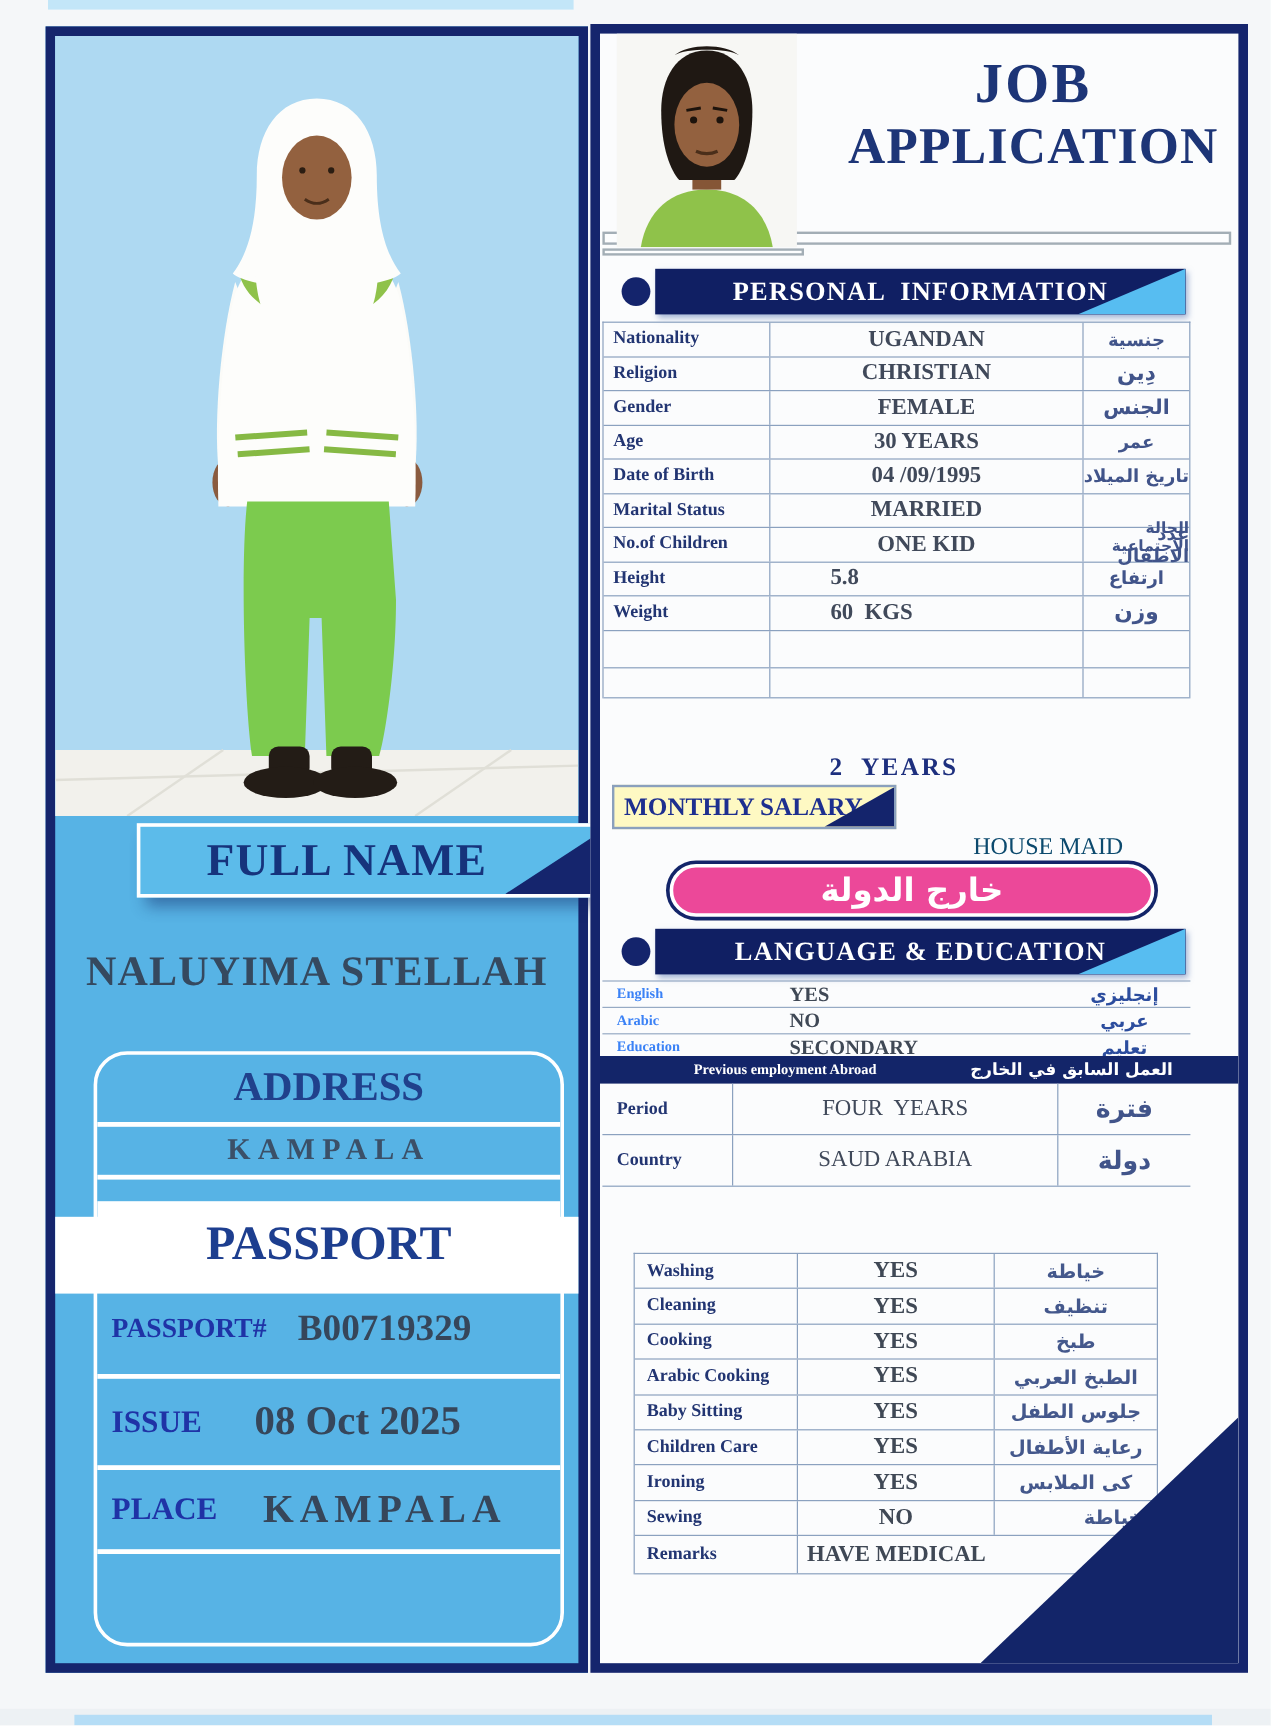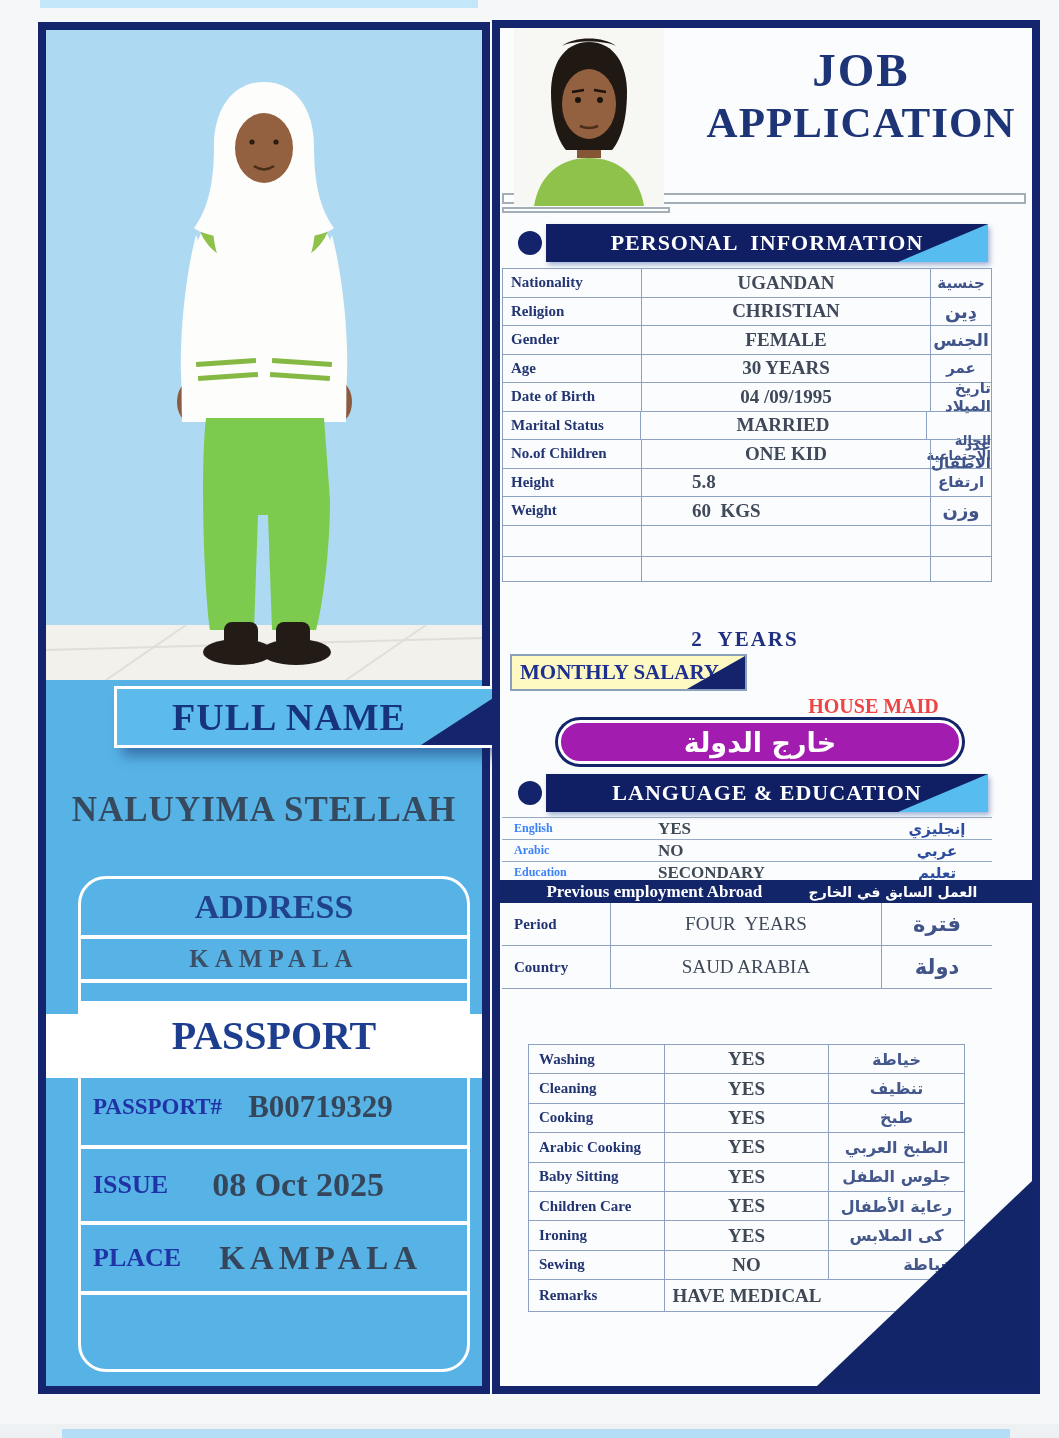--- a/index.html
+++ b/index.html
@@ -54,51 +54,51 @@
   .sec-banner .bar-text{color:#ffffff;font-size:22px;font-weight:bold;letter-spacing:1px;white-space:pre;z-index:1;}
   .sec-banner .bar-tri{position:absolute;right:0;top:0;bottom:0;width:90px;background:#57bdf1;
                        clip-path:polygon(100% 0,100% 100%,0 100%);}
 
   
   .ptable{left:2px;top:240px;width:490px;border:1.4px solid #8ba1bf;border-bottom:none;box-sizing:border-box;}
   .prow{display:flex;align-items:stretch;height:27.5px;border-bottom:1.4px solid #8ba1bf;}
   .prow.e1{height:30px;} .prow.e2{height:24px;}
   .pc-label{width:138px;padding-left:8px;box-sizing:border-box;font-size:15px;font-weight:bold;color:#223572;
             display:flex;align-items:center;}
-  .pc-value{width:290px;border-left:1.4px solid #8ba1bf;border-right:1.4px solid #8ba1bf;box-sizing:border-box;
+  .pc-value{width:262px;border-left:1.4px solid #8ba1bf;border-right:1.4px solid #8ba1bf;box-sizing:border-box;
             display:flex;align-items:center;justify-content:center;font-size:19px;font-weight:bold;color:#40495a;white-space:pre;}
   .pc-ar{flex:1;display:flex;align-items:center;justify-content:center;direction:rtl;
          font-family:"DejaVu Sans",sans-serif;font-size:15px;font-weight:bold;color:#41548a;}
 
   .duration{left:0;top:599px;width:490px;text-align:center;font-size:21px;font-weight:bold;color:#1d2f7e;letter-spacing:2px;white-space:pre;}
   .hdr-box{top:626px;height:37px;background:#fef9c3;border:2px solid #8aa0bd;box-sizing:border-box;
            display:flex;align-items:center;}
   .hdr-box .tri{position:absolute;right:0;top:0;bottom:0;width:58px;background:#14246c;
                 clip-path:polygon(100% 0,100% 100%,0 100%);}
   .box-salary{left:10px;width:237px;}
   .box-salary .txt{font-size:21px;font-weight:bold;color:#1d2f8f;padding-left:8px;}
   .box-position{left:257px;width:233px;justify-content:center;}
   .box-position .txt{font-size:20px;font-weight:bold;color:#1d2f8f;padding-right:40px;}
-  .house-maid{left:257px;top:667px;width:233px;text-align:center;font-size:20px;font-weight:bold;color:#ef4444;}
-  .pill{left:58px;top:692px;width:404px;height:44px;background:#a21caf;border:3px solid #ffffff;
+  .house-maid{left:257px;top:667px;width:233px;text-align:center;font-size:20px;font-weight:normal;color:#0c4a6e;}
+  .pill{left:58px;top:692px;width:404px;height:44px;background:#ec4899;border:3px solid #ffffff;
         box-shadow:0 0 0 3px #132569;border-radius:24px;box-sizing:border-box;display:flex;
         align-items:center;justify-content:center;}
   .pill .txt{color:#ffffff;direction:rtl;font-family:"DejaVu Sans",sans-serif;font-size:27px;font-weight:bold;}
 
   
   .ltable{left:2px;top:789px;width:490px;border-top:1.2px solid #96aac4;box-sizing:border-box;}
   .lgrow{display:flex;align-items:stretch;height:21px;border-bottom:1.2px solid #96aac4;}
   .lg-label{width:108px;padding-left:12px;box-sizing:border-box;font-size:12px;font-weight:bold;color:#3b82f6;display:flex;align-items:center;}
   .lg-value{width:272px;padding-left:48px;box-sizing:border-box;display:flex;align-items:center;
             font-size:17px;font-weight:bold;color:#3f4855;}
   .lg-ar{flex:1;display:flex;align-items:center;justify-content:center;direction:rtl;
          font-family:"DejaVu Sans",sans-serif;font-size:15px;font-weight:bold;color:#2c4d9e;}
 
   .emp-bar{left:0;top:852px;width:532px;height:23px;background:#132569;display:flex;align-items:center;}
-  .emp-bar .en{width:58%;text-align:center;color:#ffffff;font-size:17px;font-weight:bold;}
+  .emp-bar .en{width:58%;text-align:center;color:#ffffff;font-size:12px;font-weight:bold;}
   .emp-bar .ar{flex:1;text-align:left;direction:rtl;padding-right:10px;color:#ffffff;
                font-family:"DejaVu Sans",sans-serif;font-size:14px;font-weight:bold;}
   .etable{left:2px;top:875px;width:490px;box-sizing:border-box;}
   .erow{display:flex;align-items:stretch;height:42px;border-bottom:1.4px solid #8ba1bf;}
   .ec-label{width:108px;padding-left:12px;box-sizing:border-box;font-size:15px;font-weight:bold;color:#223572;display:flex;align-items:center;}
   .ec-value{width:272px;border-left:1.4px solid #8ba1bf;border-right:1.4px solid #8ba1bf;box-sizing:border-box;
             display:flex;align-items:center;justify-content:center;font-size:19px;font-weight:normal;color:#40495a;white-space:pre;}
   .ec-ar{flex:1;display:flex;align-items:center;justify-content:center;direction:rtl;
          font-family:"DejaVu Sans",sans-serif;font-size:21px;font-weight:bold;color:#41548a;}
 

